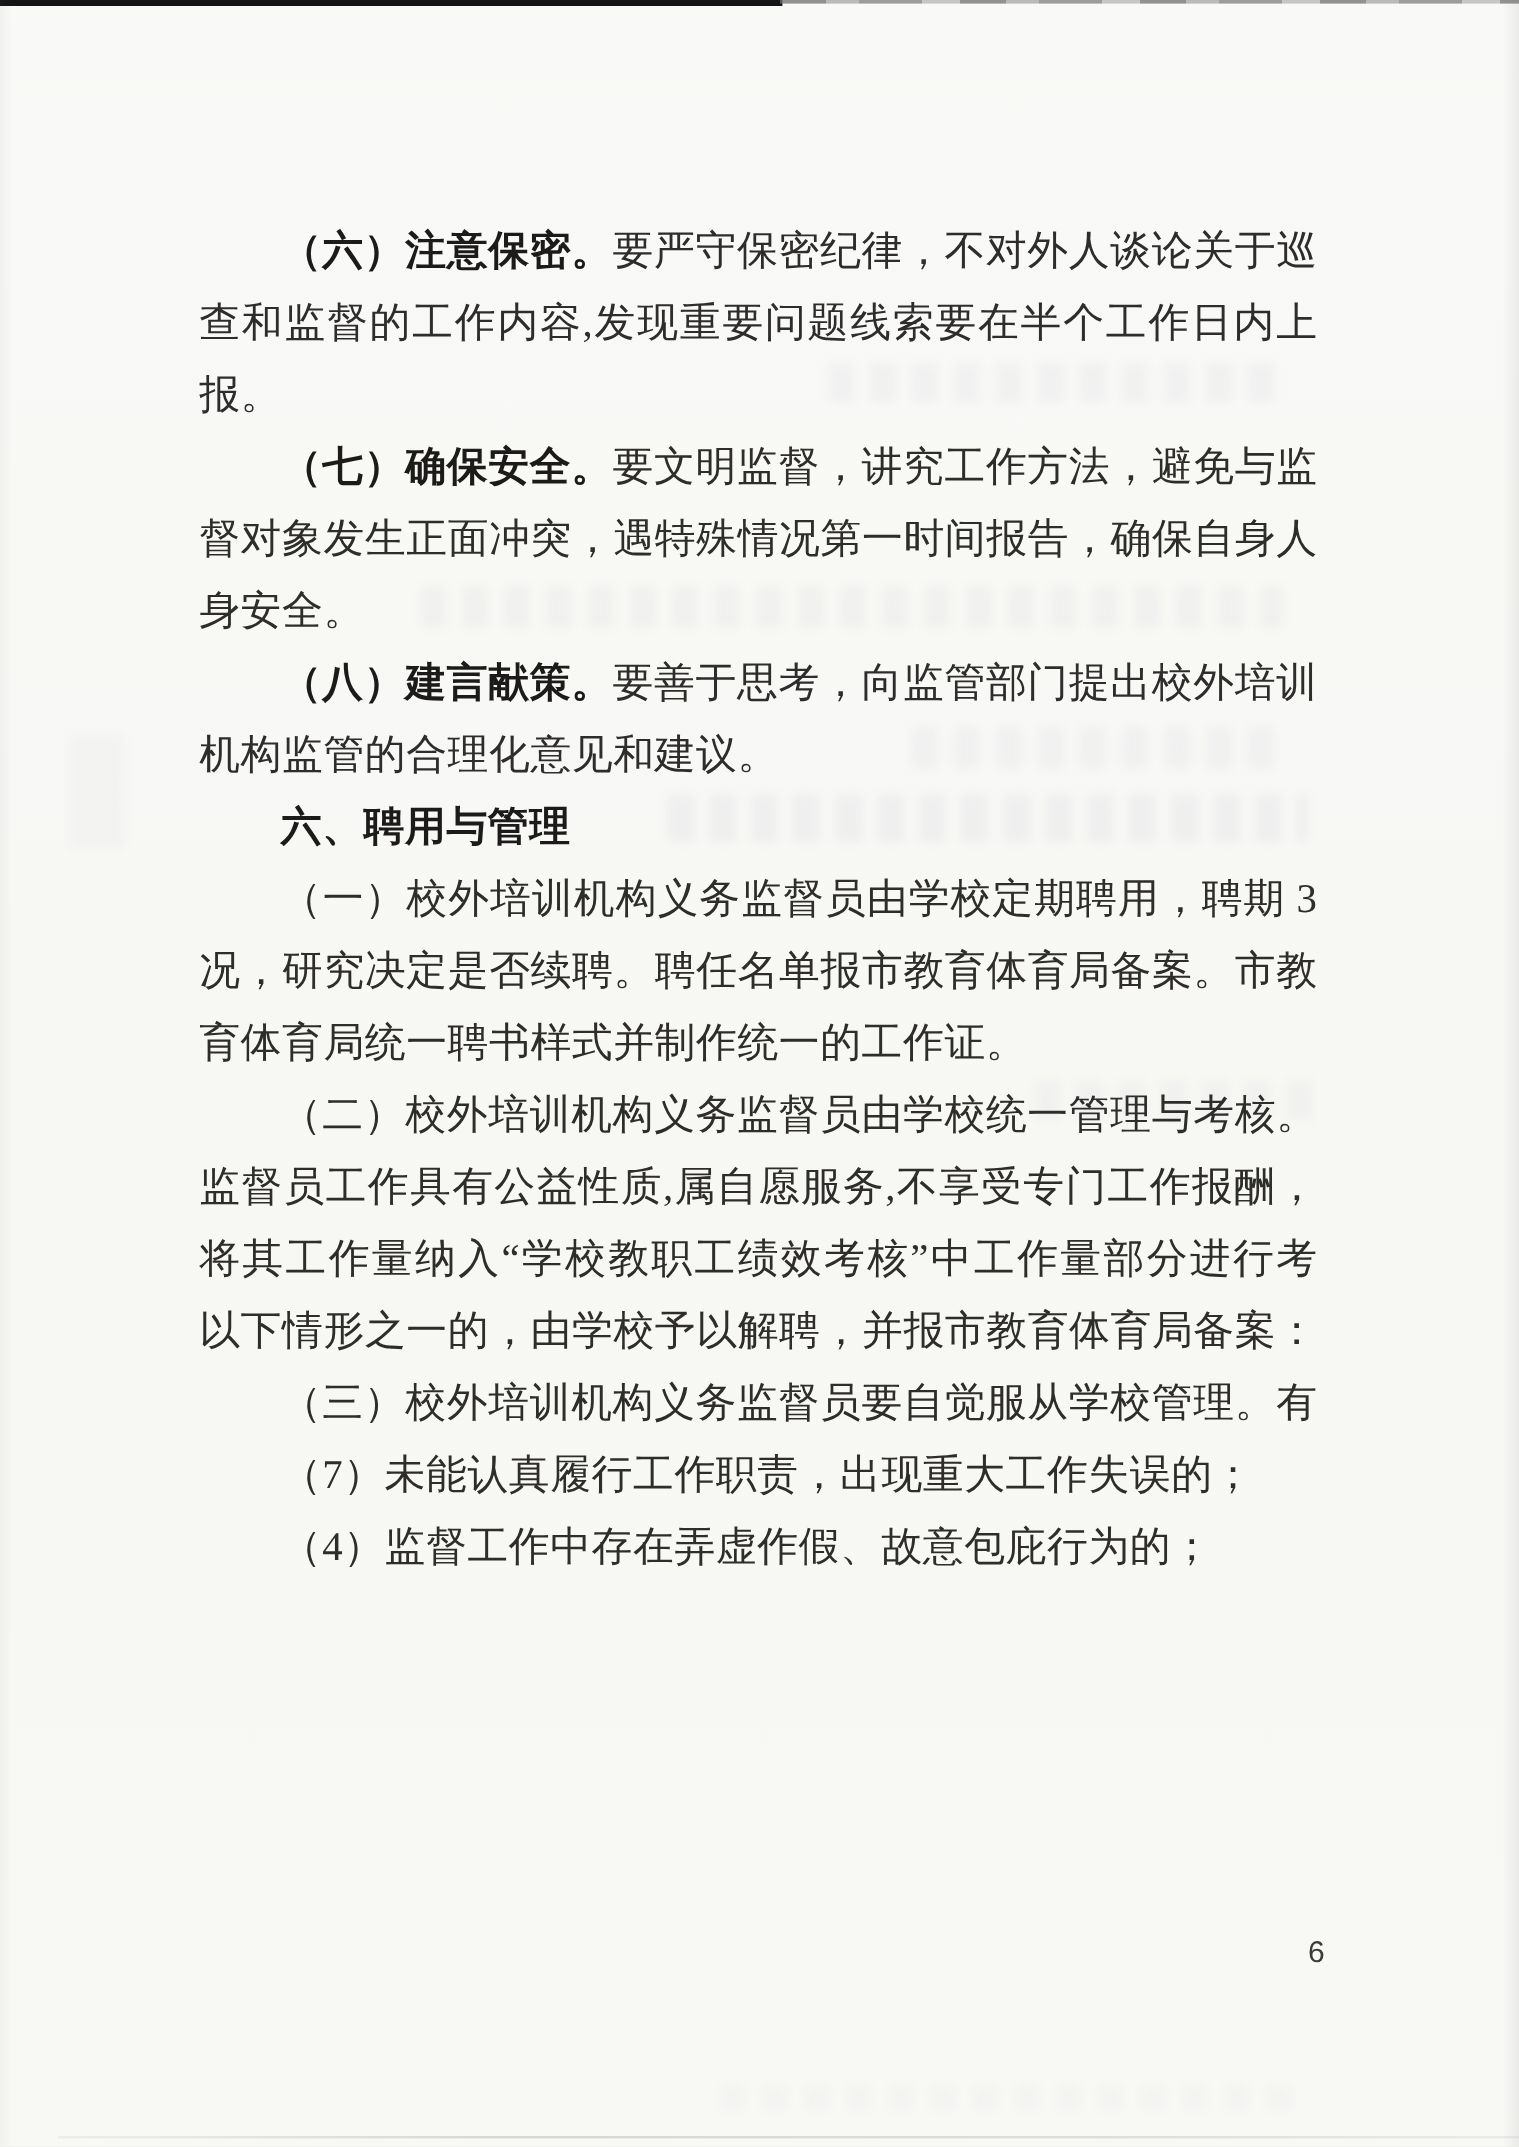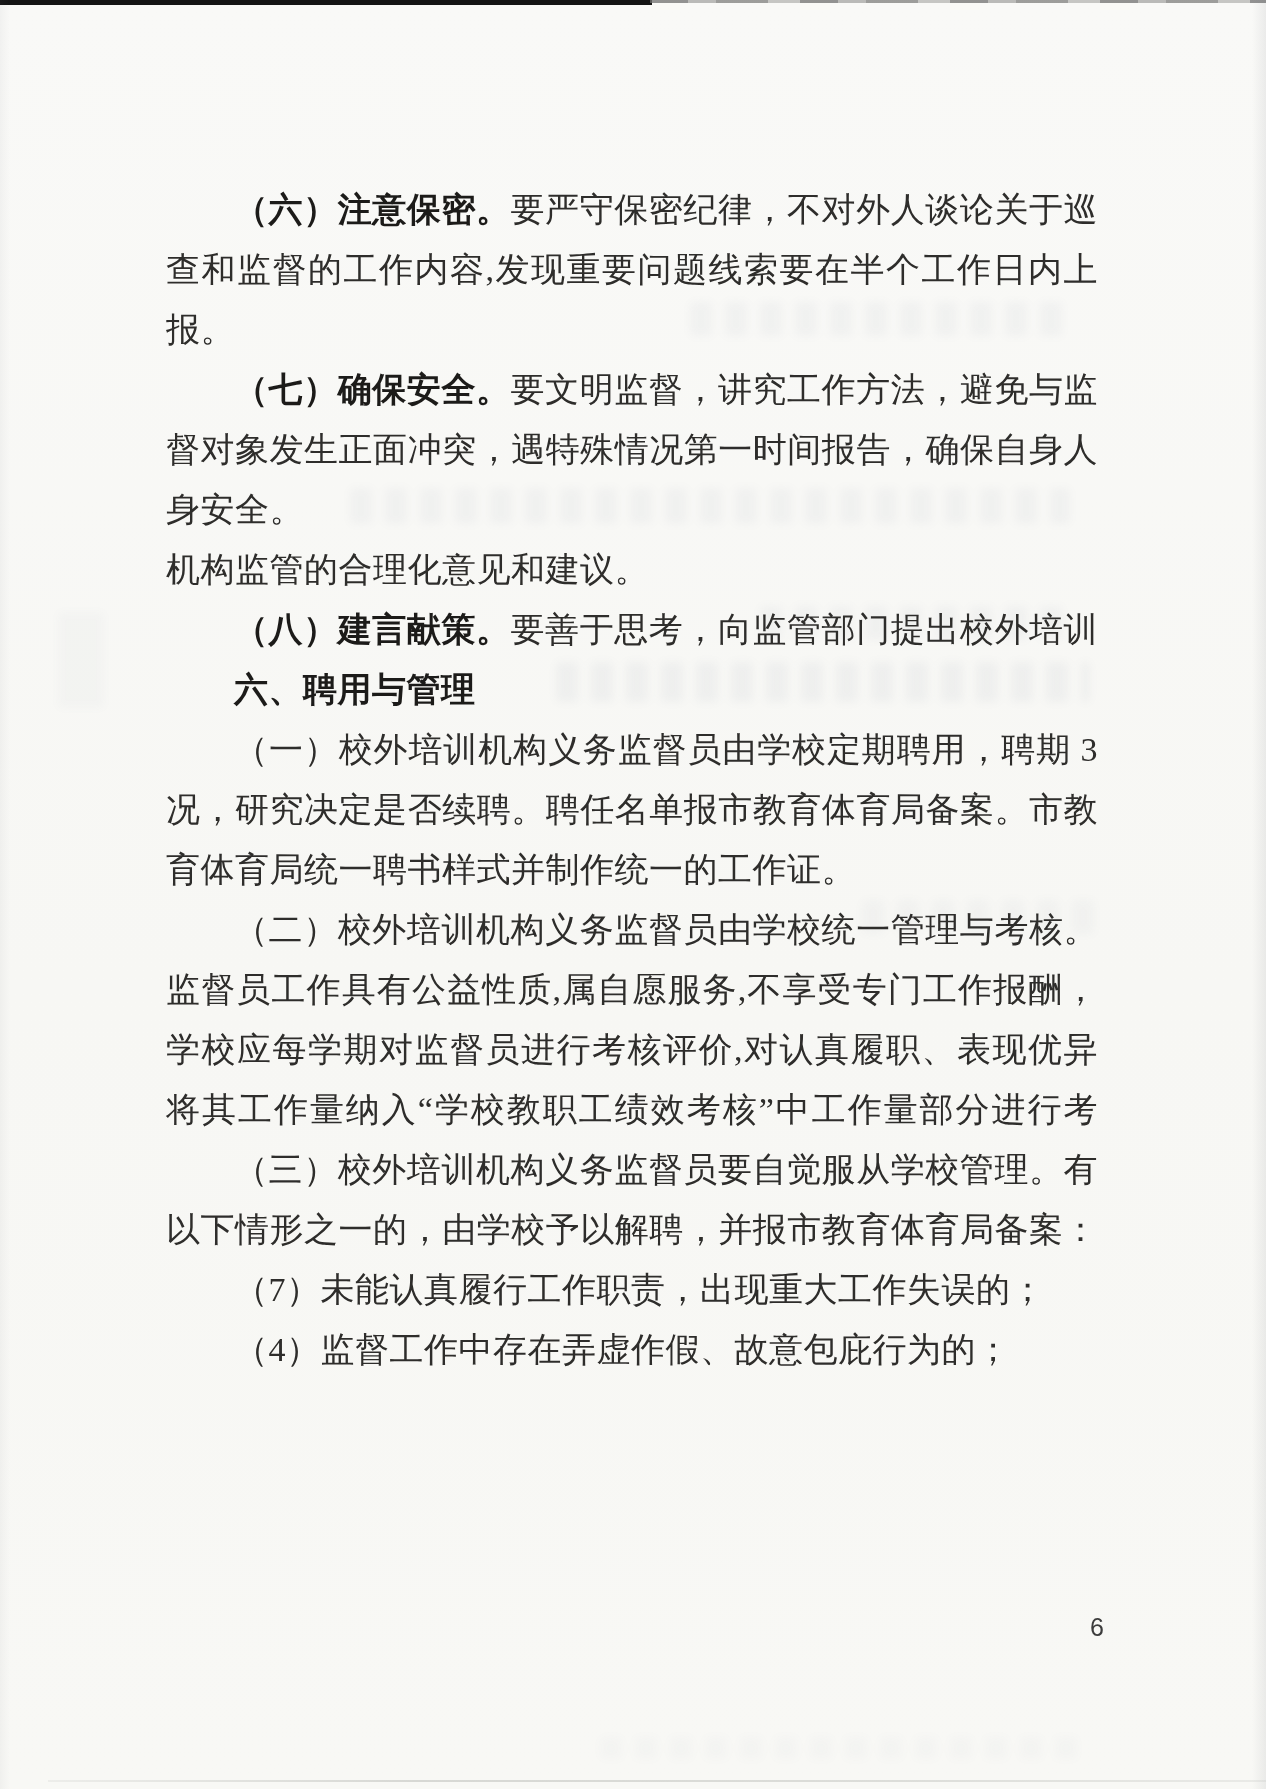--- a/index.html
+++ b/index.html
@@ -118,32 +118,31 @@
   <div class="ghost g6"></div>
   <div class="ghost g7"></div>
 
   <div class="content" id="doc-lines">
       <div class="line full indent"><span class="bold">（六）注意保密。</span><span class="normal">要严守保密纪律，不对外人谈论关于巡</span></div>
       <div class="line full"><span class="normal">查和监督的工作内容,发现重要问题线索要在半个工作日内上</span></div>
       <div class="line"><span class="normal">报。</span></div>
       <div class="line full indent"><span class="bold">（七）确保安全。</span><span class="normal">要文明监督，讲究工作方法，避免与监</span></div>
       <div class="line full"><span class="normal">督对象发生正面冲突，遇特殊情况第一时间报告，确保自身人</span></div>
       <div class="line"><span class="normal">身安全。</span></div>
+      <div class="line full indent"><span class="bold">（八）建言献策。</span><span class="normal">要善于思考，向监管部门提出校外培训</span></div>
       <div class="line"><span class="normal">机构监管的合理化意见和建议。</span></div>
-      <div class="line full indent"><span class="bold">（八）建言献策。</span><span class="normal">要善于思考，向监管部门提出校外培训</span></div>
       <div class="line indent"><span class="bold">六、聘用与管理</span></div>
       <div class="line full indent"><span class="normal">（一）校外培训机构义务监督员由学校定期聘用，聘期 3</span></div>
       <div class="line full"><span class="normal">况，研究决定是否续聘。聘任名单报市教育体育局备案。市教</span></div>
       <div class="line"><span class="normal">育体育局统一聘书样式并制作统一的工作证。</span></div>
       <div class="line full indent"><span class="normal">（二）校外培训机构义务监督员由学校统一管理与考核。</span></div>
       <div class="line full"><span class="normal">监督员工作具有公益性质,属自愿服务,不享受专门工作报酬，</span></div>
-      <div class="line full"><span class="normal">学校应每学期对监督员进行考核评价,对认真履职、表现优异</span></div>
       <div class="line full"><span class="normal">将其工作量纳入“学校教职工绩效考核”中工作量部分进行考</span></div>
+      <div class="line full"><span class="normal">以下情形之一的，由学校予以解聘，并报市教育体育局备案：</span></div>
       <div class="line full indent"><span class="normal">（三）校外培训机构义务监督员要自觉服从学校管理。有</span></div>
-      <div class="line full"><span class="normal">以下情形之一的，由学校予以解聘，并报市教育体育局备案：</span></div>
       <div class="line indent"><span class="normal">（7）未能认真履行工作职责，出现重大工作失误的；</span></div>
       <div class="line indent"><span class="normal">（4）监督工作中存在弄虚作假、故意包庇行为的；</span></div>
     </div>
 
   <div class="page-number">6</div>
 
   <div class="scan-bottom-line"></div>
 </div>
 
 </body></html>

